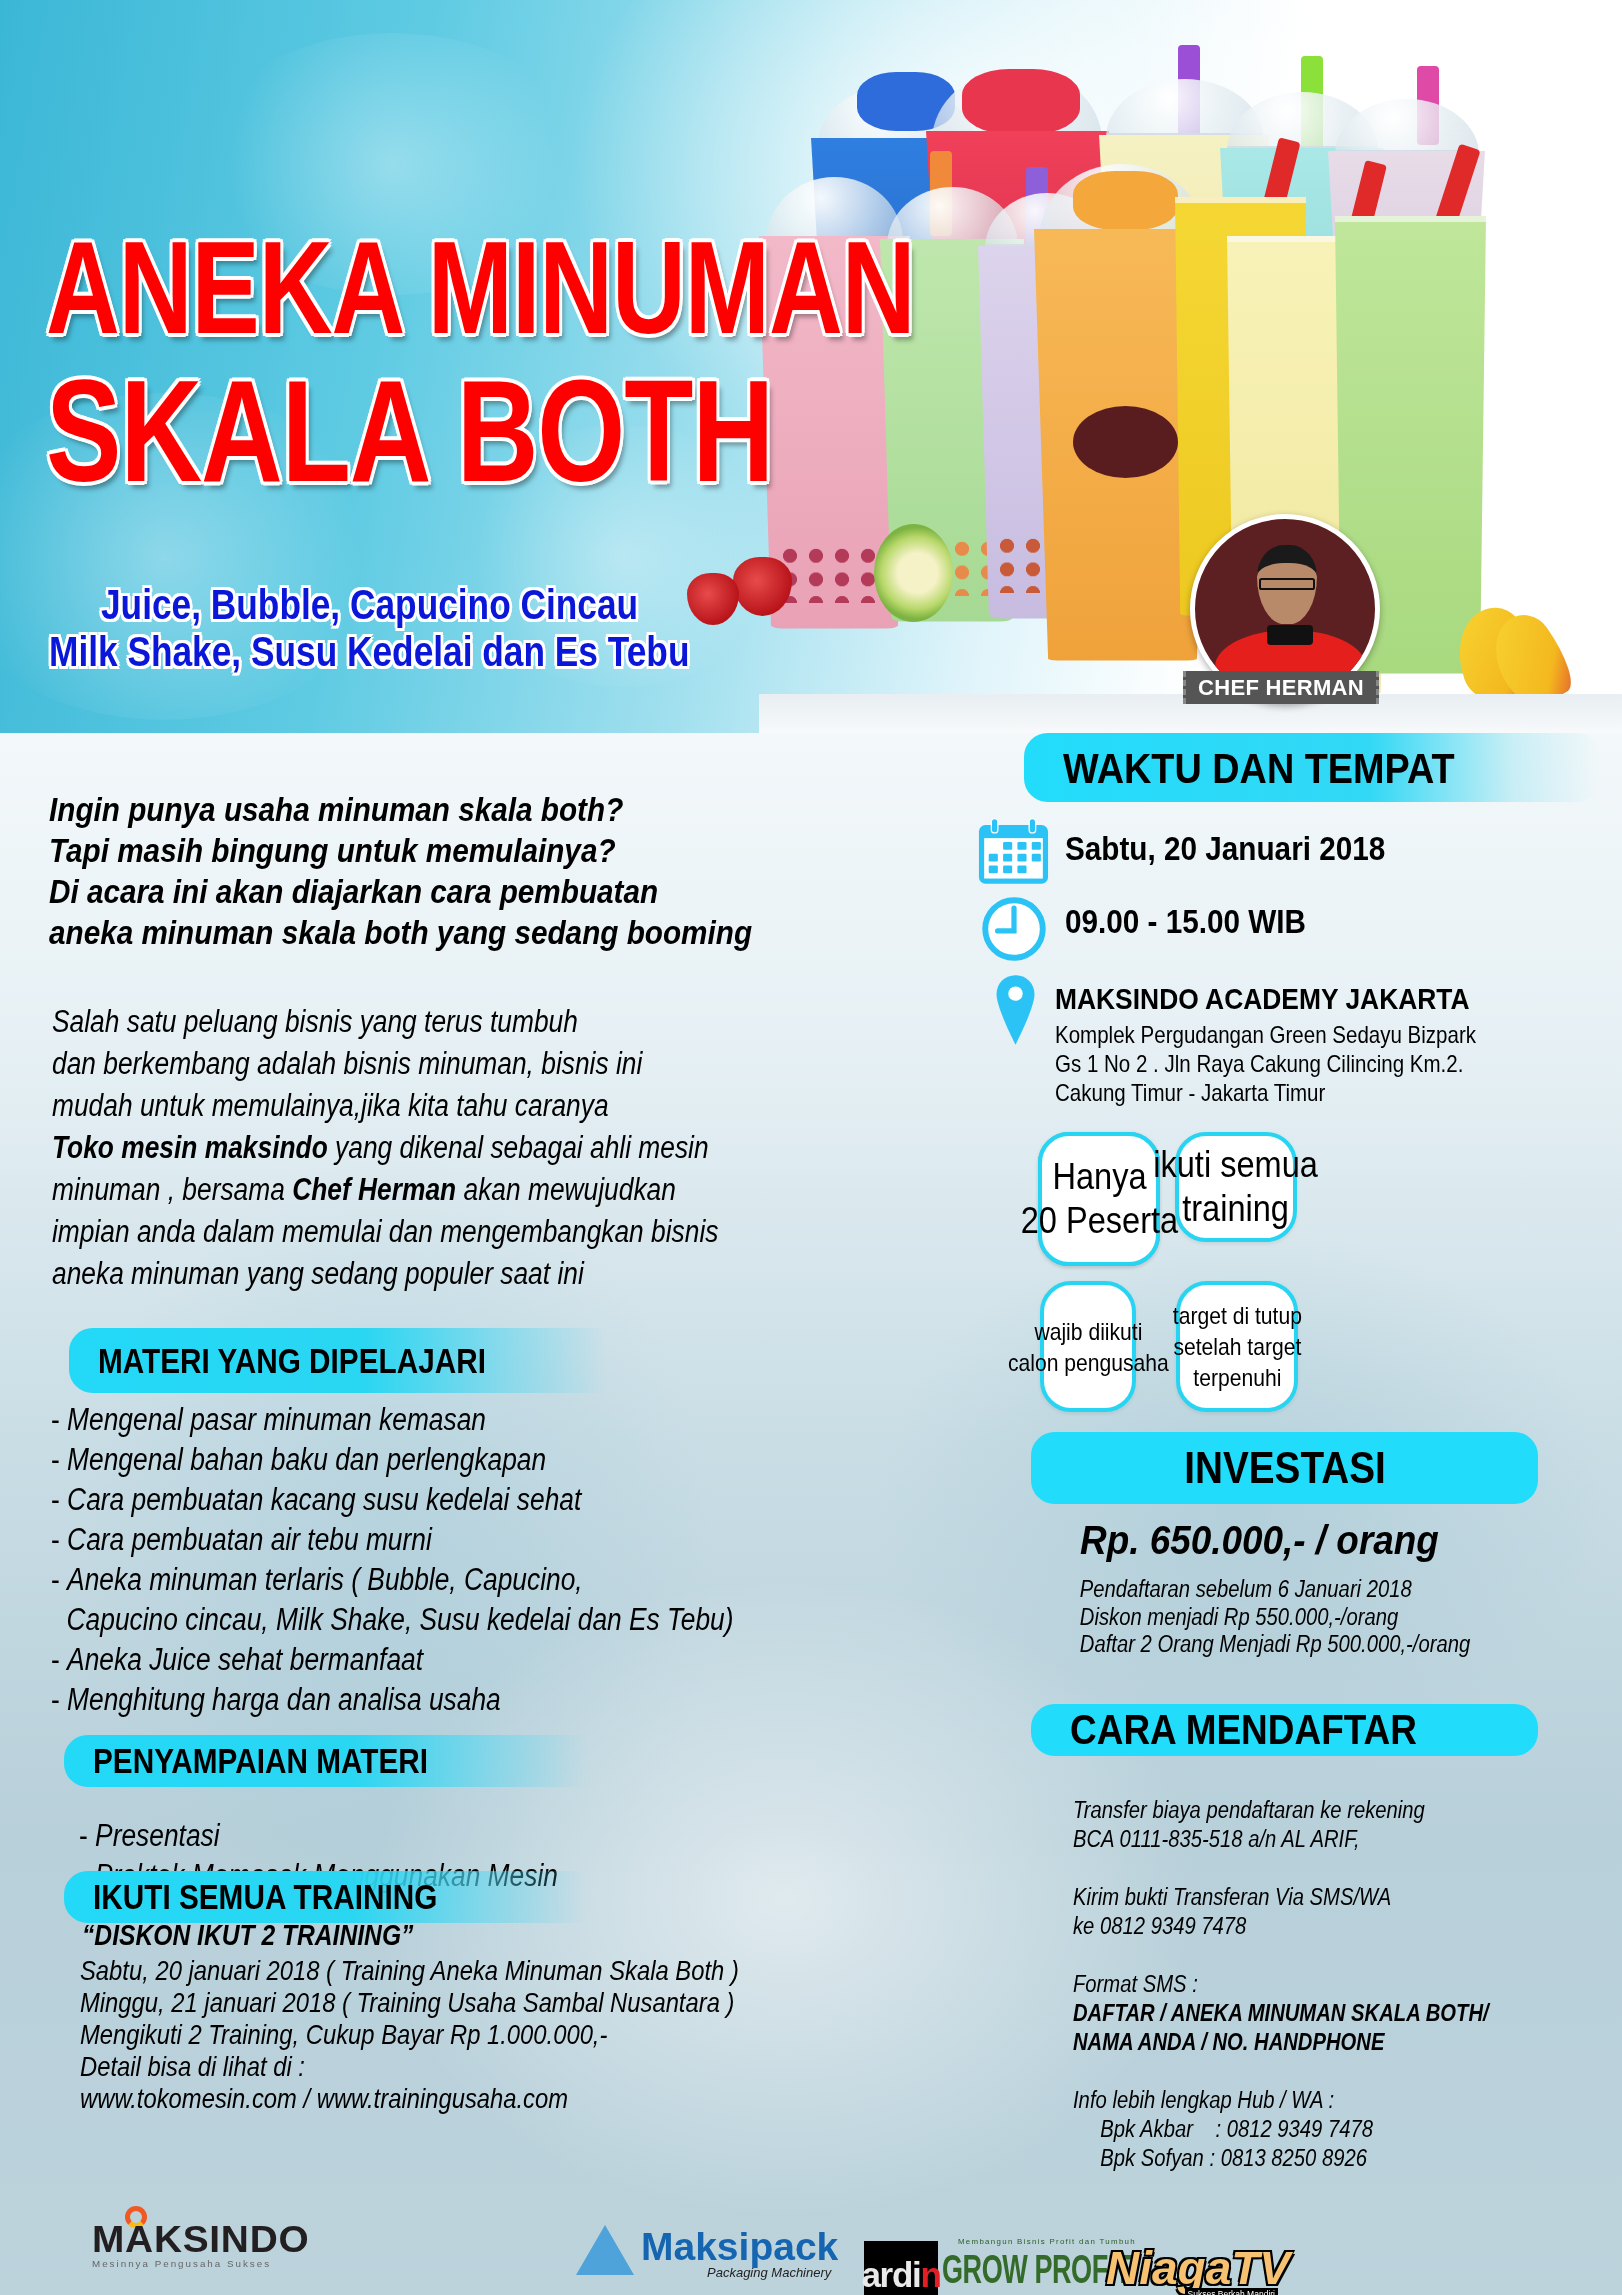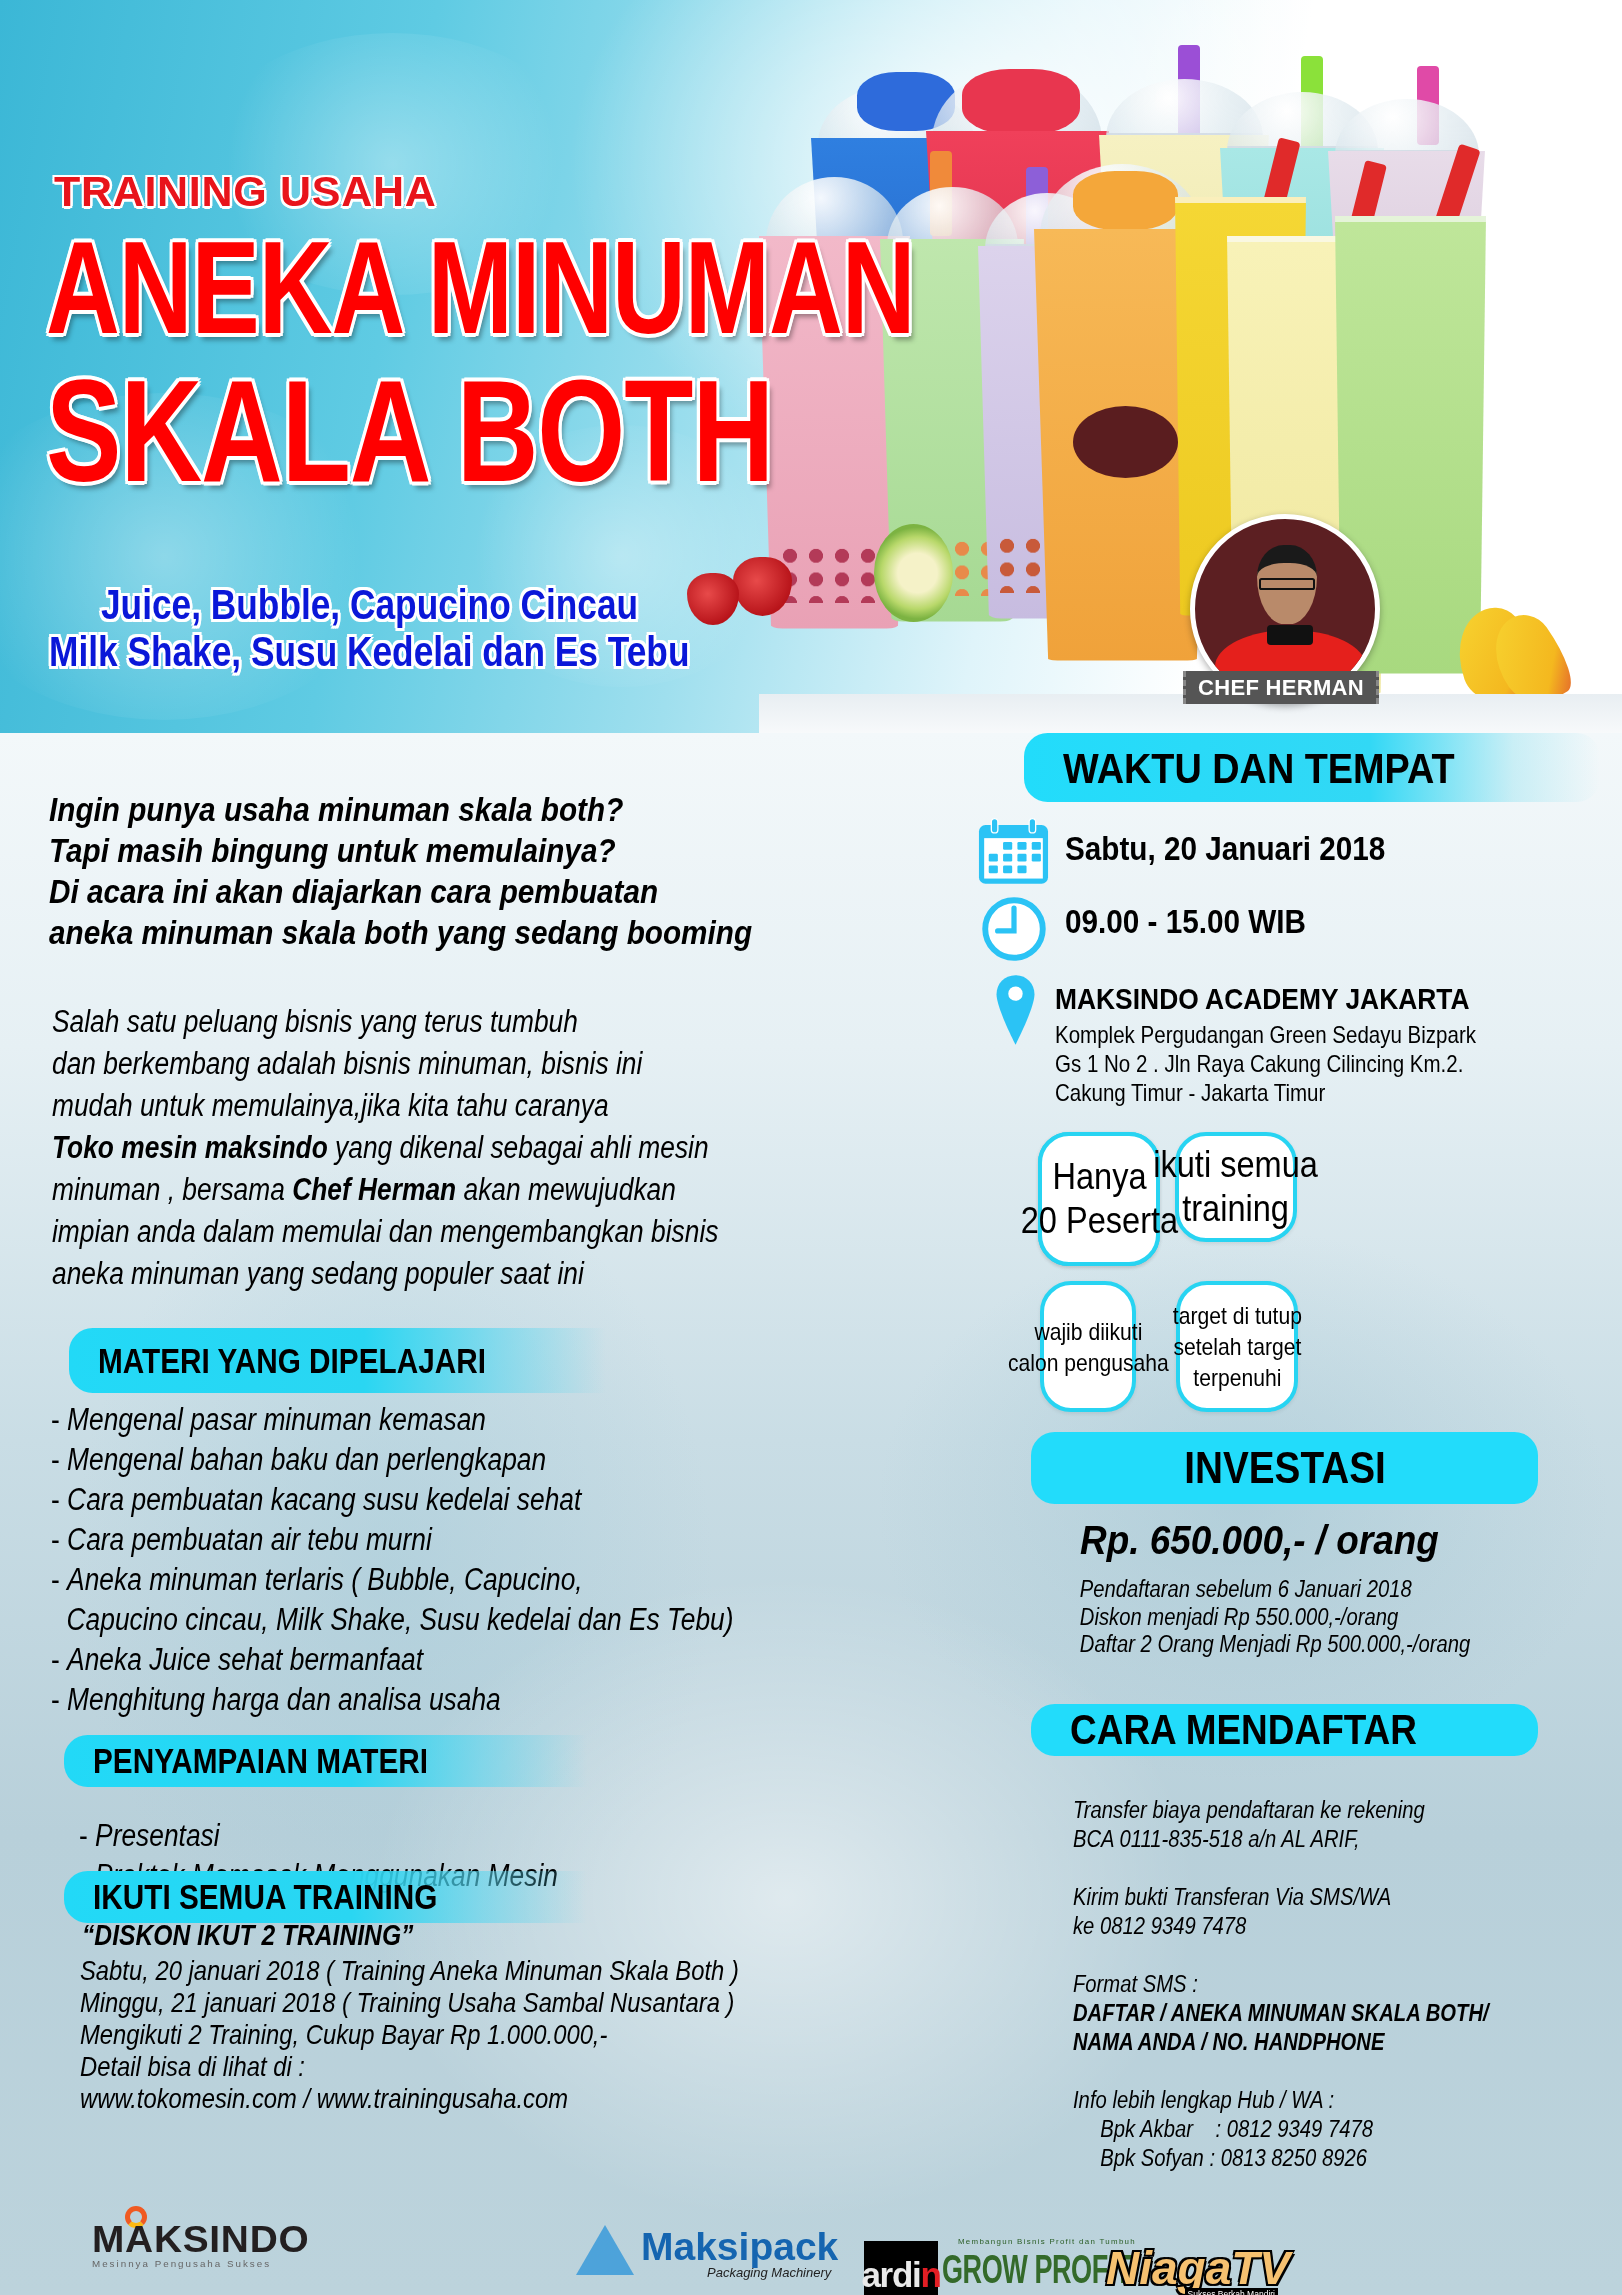--- a/index.html
+++ b/index.html
@@ -329,21 +329,20 @@
 
     <div class="apple" style="left:115px;top:504px;width:79px;height:98px;"></div>
     <div class="strawberry" style="left:-26px;top:537px;width:59px;height:59px;"></div>
     <div class="strawberry" style="left:-72px;top:553px;width:52px;height:52px;"></div>
     <div class="mango" style="left:700px;top:589px;width:72px;height:98px;transform:rotate(-20deg);"></div>
     <div class="mango" style="left:739px;top:595px;width:65px;height:92px;transform:rotate(-35deg);"></div>
 
     <div class="ice-floor"></div>
   </div>
 
-  <div class="hero-title-small">TRAINING USAHA</div>
   <div class="hero-title-big l1">ANEKA MINUMAN</div>
   <div class="hero-title-big l2">SKALA BOTH</div>
   <div class="hero-sub s1">Juice, Bubble, Capucino Cincau</div>
   <div class="hero-sub s2">Milk Shake, Susu Kedelai dan Es Tebu</div>
 
   <div class="chef-photo">
     <div class="chef-body"></div>
     <div class="chef-collar"></div>
     <div class="chef-head"></div>
     <div class="chef-glasses"></div>

